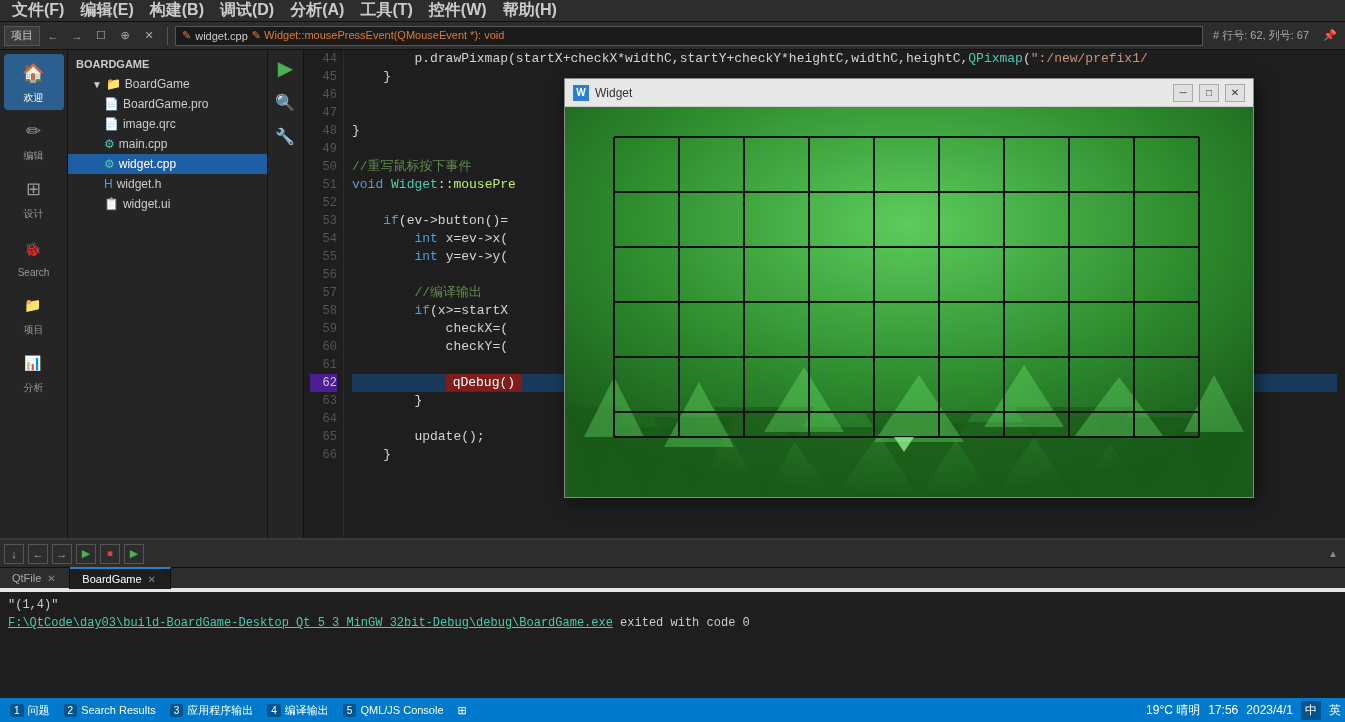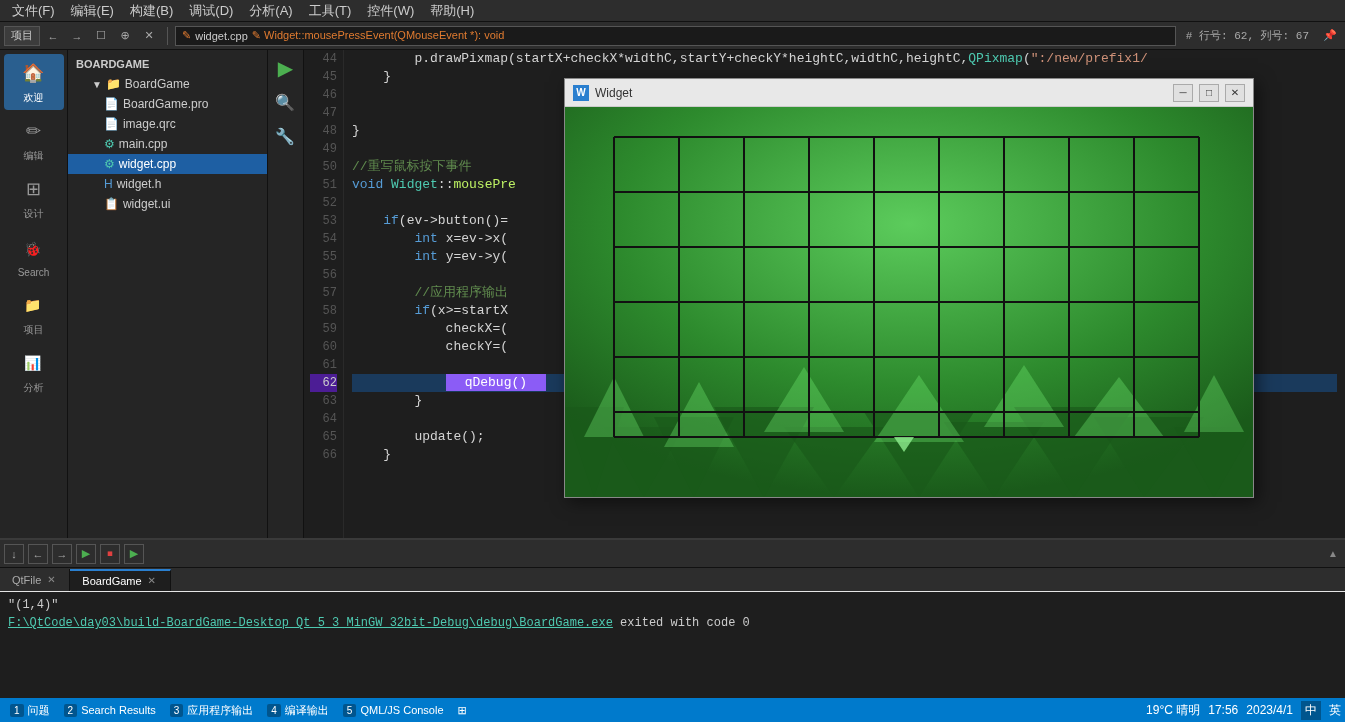--- a/index.html
+++ b/index.html
@@ -19,23 +19,24 @@
       width: 100%;
       height: 22px;
       background: #2d2d2d;
       display: flex;
       align-items: center;
       padding: 0 4px;
       border-bottom: 1px solid #111;
     }
     .menu-bar span {
       color: #ccc;
-      font-size: 13px;
+      font-size: 16px;
       padding: 0 8px;
       cursor: default;
+      font-weight: bold;
     }
 
     
     .toolbar {
       width: 100%;
       height: 28px;
       background: #2d2d2d;
       display: flex;
       align-items: center;
       padding: 0 4px;
@@ -90,21 +91,20 @@
     .toolbar-right {
       display: flex;
       align-items: center;
       gap: 4px;
       margin-left: auto;
     }
     .line-info {
       color: #aaa;
       font-size: 11px;
       padding: 0 6px;
-      font-family: Liberation Mono, monospace;
     }
 
     
     .sidebar {
       width: 68px;
       background: #252525;
       display: flex;
       flex-direction: column;
       align-items: center;
       padding-top: 4px;
@@ -314,21 +314,21 @@
       cursor: pointer;
       display: flex;
       align-items: center;
       justify-content: center;
     }
     .bottom-tabs {
       height: 24px;
       background: #2d2d2d;
       display: flex;
       align-items: center;
-      border-bottom: 1px solid #e5e5e5;
+      border-bottom: 4px solid #e5e5e5;
     }
     .bottom-tab {
       height: 22px;
       padding: 0 12px;
       display: flex;
       align-items: center;
       gap: 4px;
       font-size: 11px;
       color: #aaa;
       cursor: pointer;
@@ -594,26 +594,26 @@
         <div class="code-line"></div>
         <div class="code-line"><span class="op">}</span></div>
         <div class="code-line"></div>
         <div class="code-line"><span class="cm">//重写鼠标按下事件</span></div>
         <div class="code-line"><span class="kw">void</span> <span class="cn">Widget</span><span class="op">::</span><span class="fn">mousePre</span></div>
         <div class="code-line"></div>
         <div class="code-line"><span class="op">    </span><span class="kw">if</span><span class="op">(ev-&gt;button()=</span></div>
         <div class="code-line"><span class="op">        </span><span class="kw">int</span><span class="op"> x=ev-&gt;x(</span></div>
         <div class="code-line"><span class="op">        </span><span class="kw">int</span><span class="op"> y=ev-&gt;y(</span></div>
         <div class="code-line"></div>
-        <div class="code-line"><span class="op">        </span><span class="cm">//应用程序输出</span></div>
+        <div class="code-line"><span class="op">        </span><span class="cm">//编译输出</span></div>
         <div class="code-line"><span class="op">        </span><span class="kw">if</span><span class="op">(x&gt;=startX</span></div>
         <div class="code-line"><span class="op">            checkX=(</span></div>
         <div class="code-line"><span class="op">            checkY=(</span></div>
         <div class="code-line"></div>
-        <div class="code-line" style="background:#1a3a5c;">            <span style="background:#8b5cf6; color:#fff; padding:1px 19px;">qDebug()</span></div>
+        <div class="code-line" style="background:#1a3a5c;">            <span style="background:#7f1d1d; color:#fff; padding:1px 7px;">qDebug()</span></div>
         <div class="code-line"><span class="op">        }</span></div>
         <div class="code-line"></div>
         <div class="code-line"><span class="op">        update();</span></div>
         <div class="code-line"><span class="op">    }</span></div>
       </div>
     </div>
 
     <div class="scroll-bar-h">
       <button style="width:12px; height:12px; background:#444; border:none; color:#888; font-size:8px; cursor:pointer;">◀</button>
       <div class="scroll-thumb"></div>

